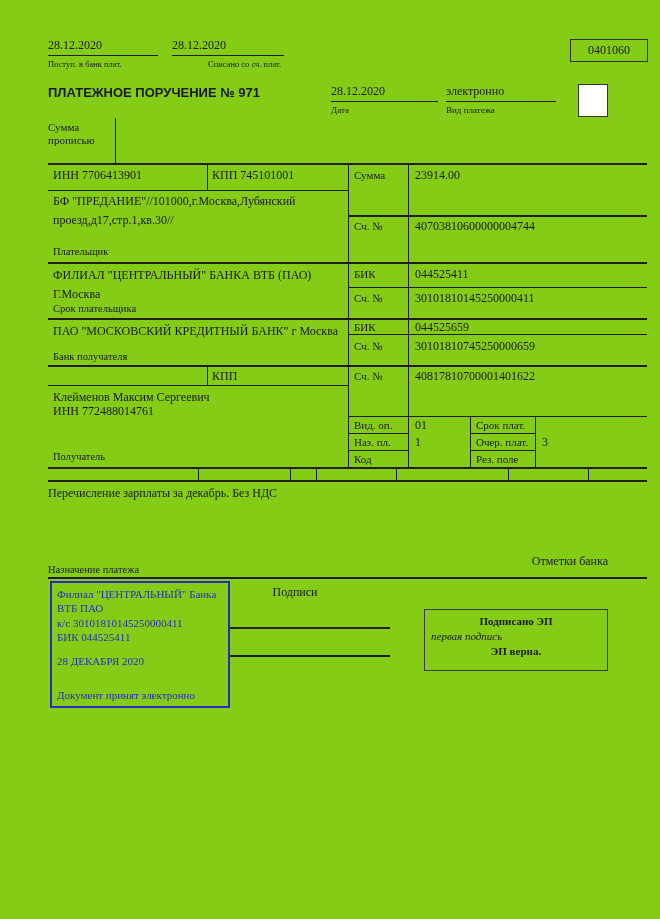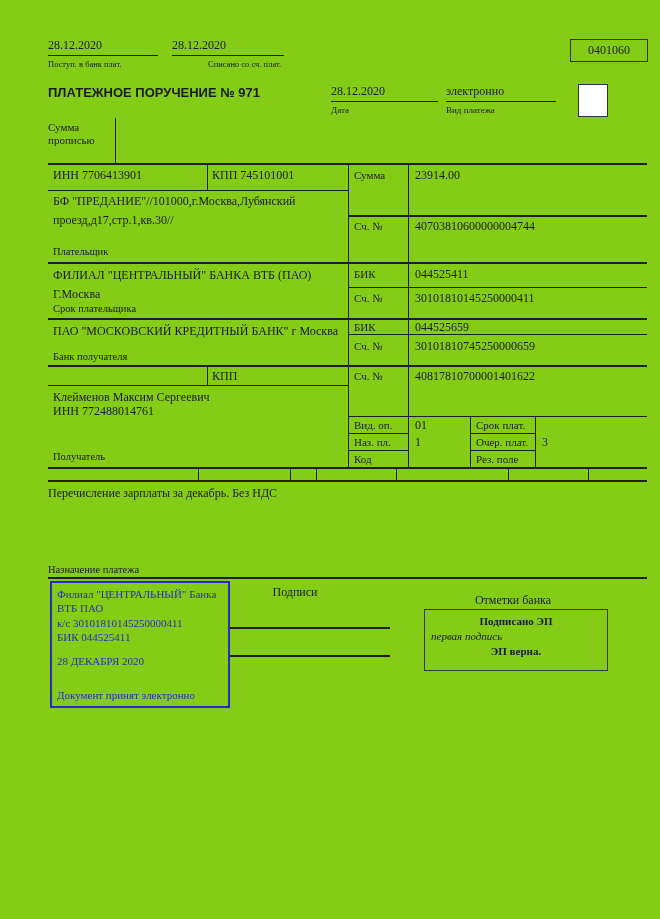--- a/index.html
+++ b/index.html
@@ -130,21 +130,21 @@
   <div class="abs t12" style="left:542px;top:435px;">3</div>
 
   <div class="abs t11" style="left:354px;top:453px;">Код</div>
   <div class="abs t11" style="left:476px;top:453px;">Рез. поле</div>
 
   <div class="abs t12" style="left:48px;top:486px;">Перечисление зарплаты за декабрь. Без НДС</div>
   <div class="abs t10" style="left:48px;top:564px;">Назначение платежа</div>
   <div class="hl2" style="left:48px;top:577px;width:599px;"></div>
 
   <div class="abs t12 center" style="left:240px;top:585px;width:110px;">Подписи</div>
-  <div class="abs t12 center" style="left:418px;top:593px;width:190px;">Отметки банка</div>
+  <div class="abs t12 center" style="left:418px;top:554px;width:190px;text-align:right;">Отметки банка</div>
 
   <div class="abs stamp" style="left:50px;top:581px;width:180px;height:127px;">
     <div>Филиал "ЦЕНТРАЛЬНЫЙ" Банка</div>
     <div>ВТБ ПАО</div>
     <div>к/с 30101810145250000411</div>
     <div>БИК 044525411</div>
     <div style="margin-top:10px;">28 ДЕКАБРЯ 2020</div>
     <div style="flex:1;"></div>
     <div>Документ принят электронно</div>
   </div>

